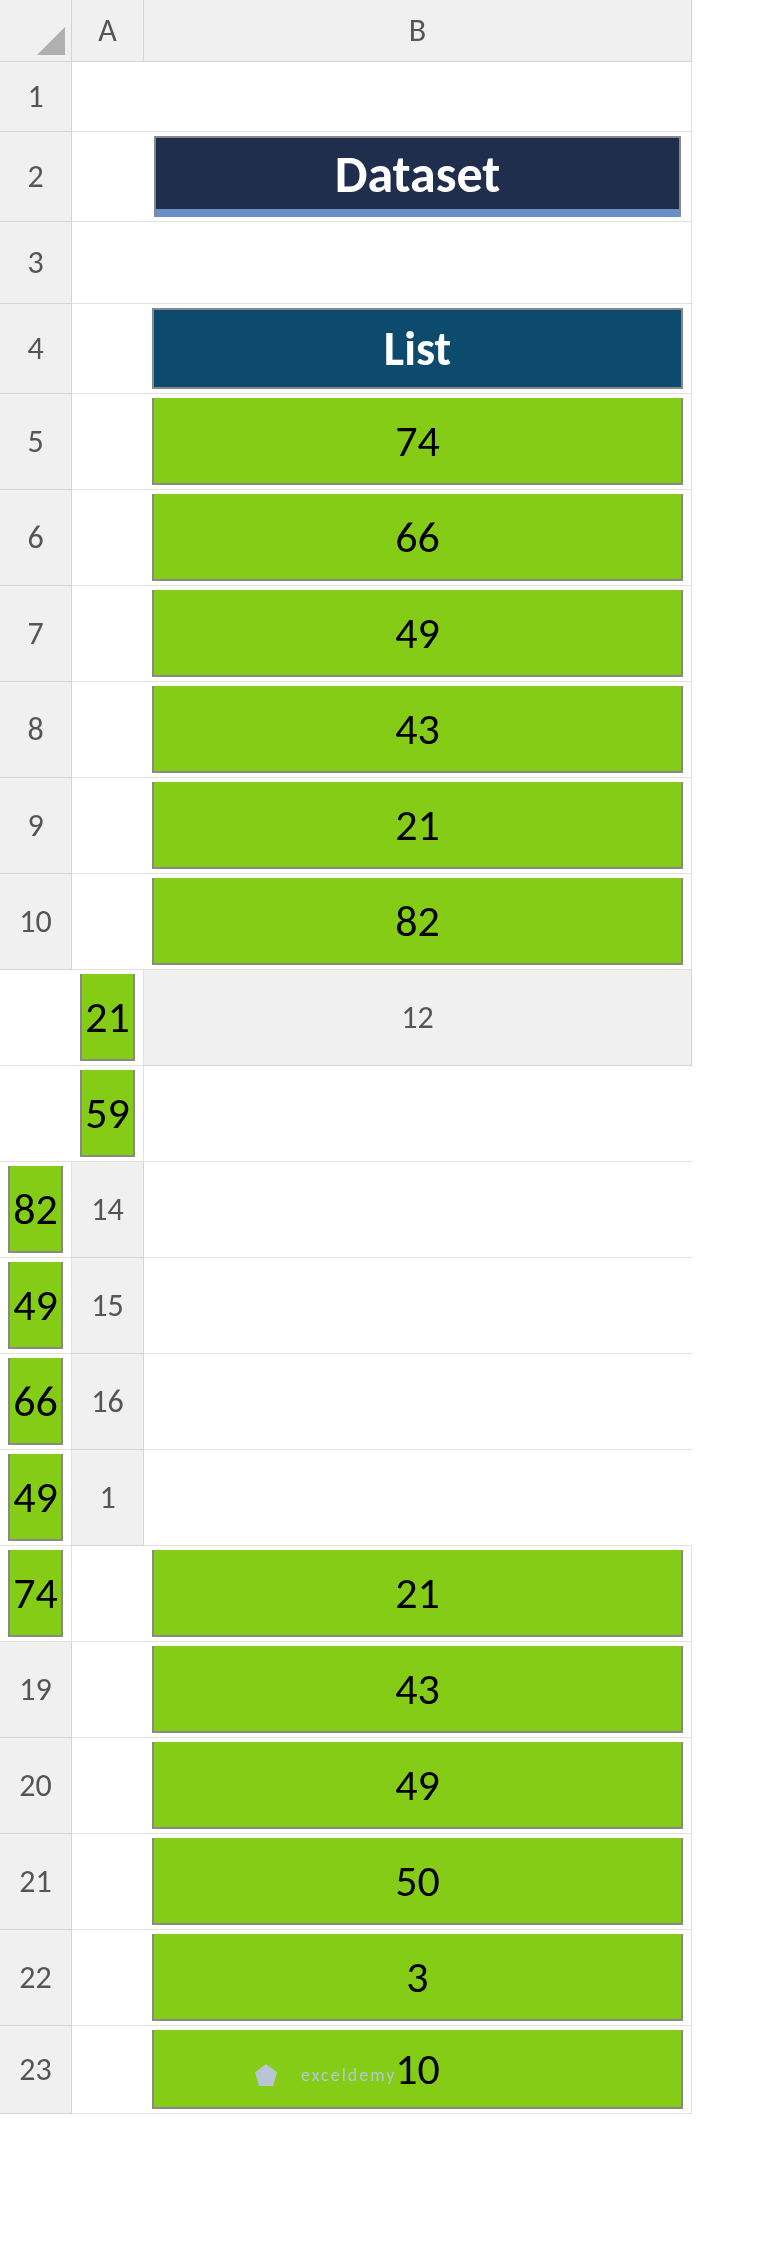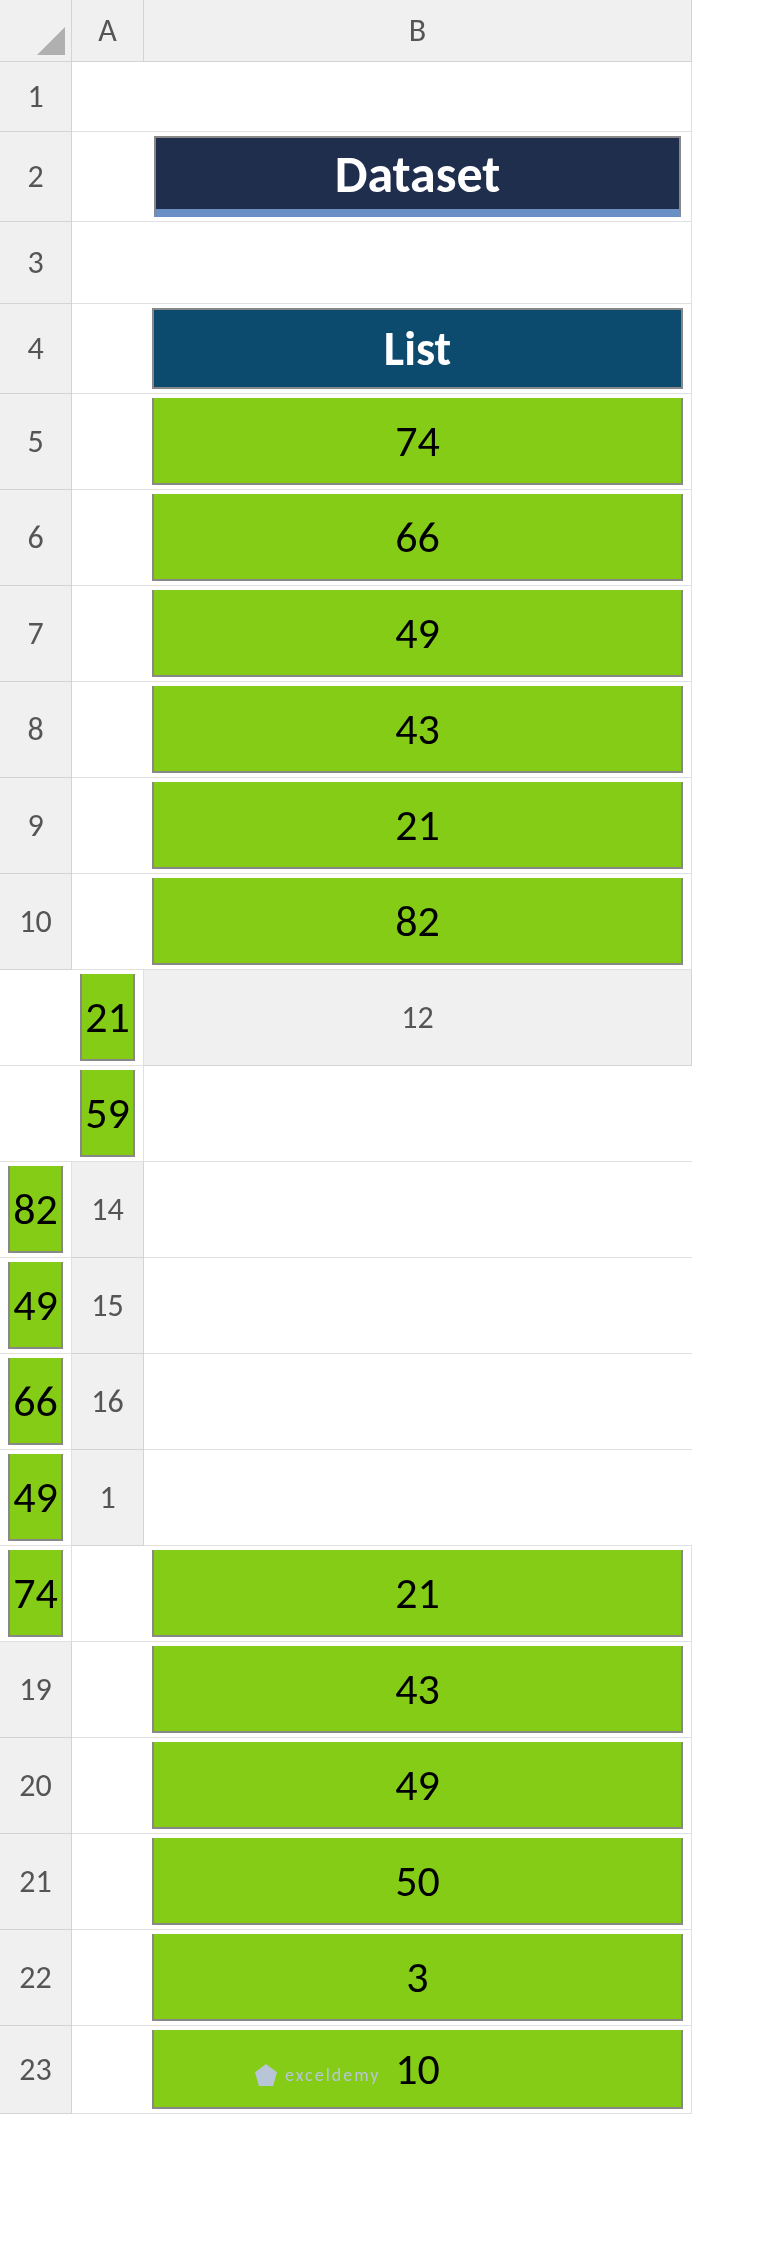--- a/index.html
+++ b/index.html
@@ -111,21 +111,21 @@
     }
     .watermark {
       position: absolute;
       bottom: 28px;
       left: 255px;
       font-size: 18px;
       color: #b8c5d6;
       letter-spacing: 2px;
       display: flex;
       align-items: center;
-      gap: 8px;
+      gap: 24px;
     }
     .watermark-icon {
       width: 22px;
       height: 22px;
       background: #b8c5d6;
       clip-path: polygon(50% 0%, 100% 38%, 82% 100%, 18% 100%, 0% 38%);
     }
     .container {
       position: relative;
     }

